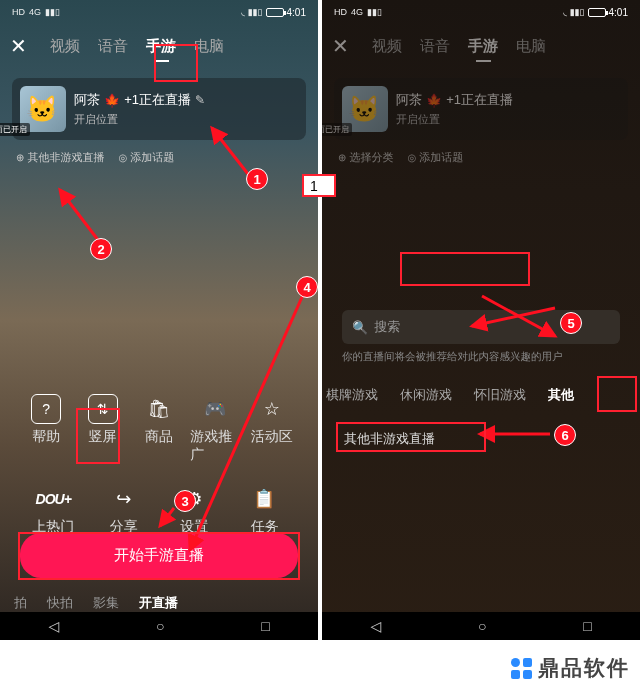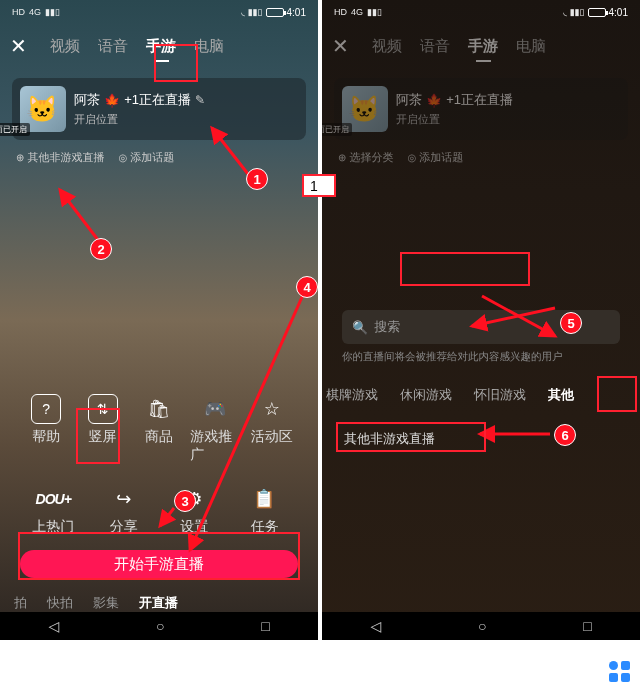--- a/index.html
+++ b/index.html
@@ -39,21 +39,21 @@
 
   .tool-row { position: absolute; left: 0; right: 0; display: flex; justify-content: space-around; padding: 0 18px; }
   .tool-row.row1 { bottom: 176px; }
   .tool-row.row2 { bottom: 104px; }
   .tool { display: flex; flex-direction: column; align-items: center; gap: 4px; width: 50px; }
   .tool-ico { width: 30px; height: 30px; display:flex;align-items:center;justify-content:center; font-size: 18px; color:#fff; }
   .tool-ico.border { border: 1.5px solid #fff; border-radius: 6px; font-size: 14px; }
   .tool-lbl { font-size: 14px; color: #ddd; }
   .dou { font-weight: 900; font-style: italic; font-size: 14px; letter-spacing: -1px; }
 
-  .start-btn { position: absolute; bottom: 62px; left: 20px; right: 20px; height: 28px; background: #ff1654; color: #fff; border-radius: 21px; display: flex; align-items: center; justify-content: center; font-size: 15px; font-weight: 500; }
+  .start-btn { position: absolute; bottom: 62px; left: 20px; right: 20px; height: 45px; background: #ff1654; color: #fff; border-radius: 21px; display: flex; align-items: center; justify-content: center; font-size: 15px; font-weight: 500; }
 
   .bottom-tabs { position: absolute; bottom: 28px; left: 0; right: 0; display: flex; gap: 20px; padding: 0 14px; font-size: 13px; color: #999; }
   .bottom-tabs .active { color: #fff; font-weight: 600; }
 
   .navbar-sys { position: absolute; bottom: 0; left: 0; right: 0; height: 28px; background: #000; display: flex; justify-content: space-around; align-items: center; color: #ccc; font-size: 14px; }
 
   
   .modal-title { position: absolute; top: 260px; left: 0; right: 0; text-align: center; font-size: 17px; color: #fff; font-weight: 600; }
   .search-bar { position: absolute; top: 310px; left: 20px; right: 20px; height: 34px; background: rgba(60,55,50,.7); border-radius: 6px; display: flex; align-items: center; padding: 0 10px; gap: 6px; color: #999; font-size: 13px; }
   .search-hint { position: absolute; top: 350px; left: 20px; right: 20px; font-size: 10.5px; color: #888; }
@@ -261,20 +261,21 @@
   <div class="brand-logo">
     <div style="display:flex;flex-direction:column;gap:3px">
         <div class="sq o"></div>
         <div class="sq"></div>
       </div>
     <div style="display:flex;flex-direction:column;gap:3px">
         <div class="sq"></div>
         <div class="sq"></div>
       </div>
   </div>
+  <span class="brand-text">鼎品软件</span>
 </div>
 
 <svg class="anno" style="left:0;top:0;width:640px;height:686px">
   <defs>
       <marker id="ah" markerWidth="6" markerHeight="6" refX="5" refY="3" orient="auto">
         <path d="M0,0 L6,3 L0,6 Z" fill="#ff1020"></path>
       </marker>
     </defs>
 
   <line x1="248" y1="174" x2="212" y2="128" class="arrow" marker-end="url(#ah)"></line>

